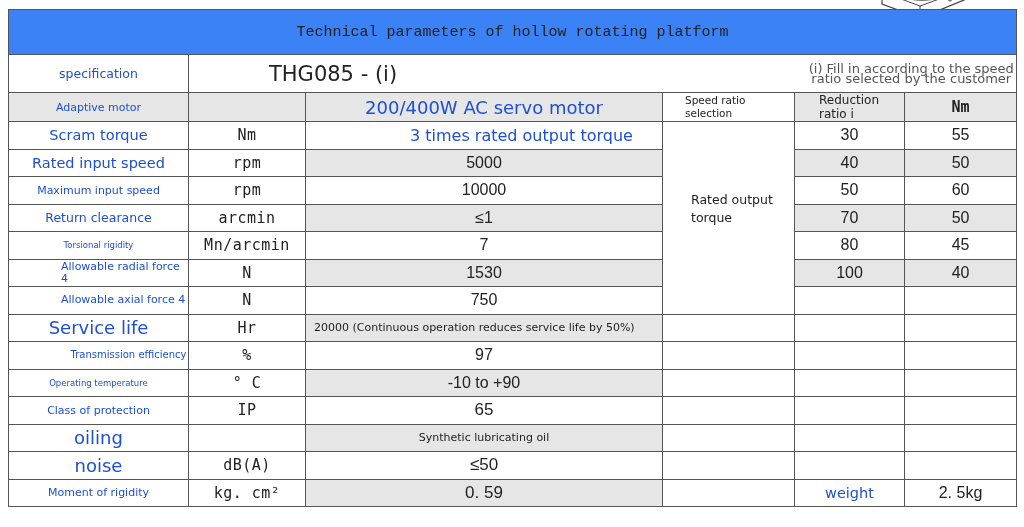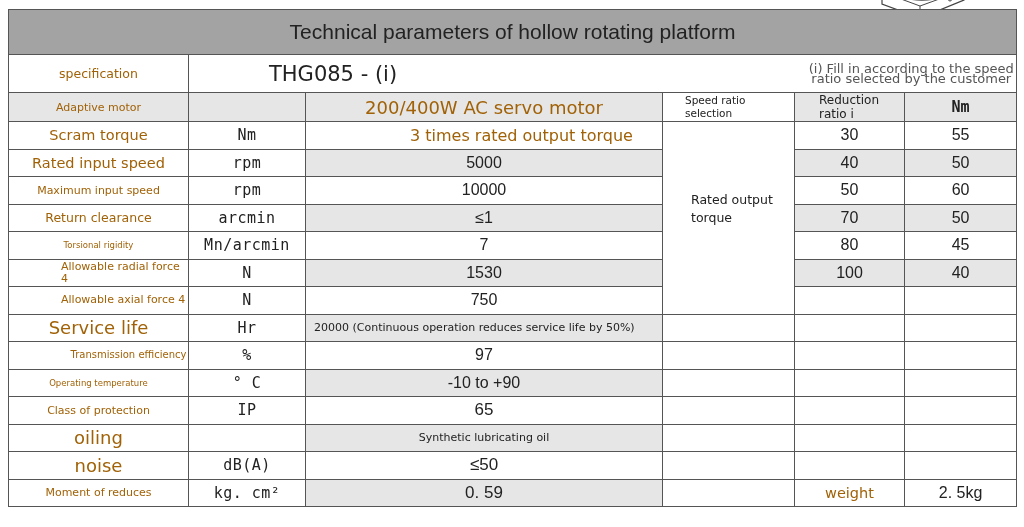--- a/index.html
+++ b/index.html
@@ -3,26 +3,26 @@
 <meta charset="utf-8">
 <style>
   html, body { margin:0; padding:0; background:#ffffff; }
   body { width:1024px; height:527px; position:relative; overflow:hidden; font-family:"Liberation Sans", sans-serif; color:#222; }
   .device { position:absolute; left:878px; top:-14px; width:92px; height:46px; }
   table.spec {
     position:absolute; left:8px; top:9px; width:1008px;
     border-collapse:collapse; table-layout:fixed;
   }
   table.spec td { border:1.5px solid #555; padding:0; text-align:center; vertical-align:middle; overflow:hidden; white-space:nowrap; }
-  .title-row td { height:44px; background:#a3a3a3; font-size:21px; font-family:Liberation Sans, sans-serif; color:#222; }
+  .title-row td { height:44px; background:#3b82f6; font-size:15px; font-family:Liberation Mono, monospace; color:#222; }
   .spec-row td { height:37px; background:#fff; }
   .r td { height:26.5px; }
   .g { background:#e6e6e6; }
   .w { background:#ffffff; }
-  .lbl { font-family:"DejaVu Sans", sans-serif; color:#a16207; }
+  .lbl { font-family:"DejaVu Sans", sans-serif; color:#1d4ed8; }
   .s11 { font-size:11px; }
   .s12 { font-size:12.5px; }
   .s14 { font-size:14.5px; }
   .s18 { font-size:18px; }
   .unit { font-family:"DejaVu Sans Mono", monospace; font-size:15px; letter-spacing:0.5px; }
   .val { font-family:"Liberation Sans", sans-serif; font-size:16px; }
   .valsm { font-family:"DejaVu Sans", sans-serif; font-size:11px; }
   .model { font-family:"DejaVu Sans", sans-serif; font-size:21px; }
   .note { font-size:13px; color:#555; text-align:center; white-space:normal !important; line-height:10px; padding-left:12px !important; font-family:"DejaVu Sans", sans-serif; }
   .wrap { white-space:normal !important; line-height:12px; text-align:left !important; padding-left:52px !important; }
@@ -161,21 +161,21 @@
   </tr>
   <tr class="r">
     <td class="w lbl s18">noise</td>
     <td class="w unit">dB(A)</td>
     <td class="w val" style="font-size:17px">≤50</td>
     <td class="w"></td>
     <td class="w"></td>
     <td class="w"></td>
   </tr>
   <tr class="r">
-    <td class="w lbl s11">Moment of reduces</td>
+    <td class="w lbl s11">Moment of rigidity</td>
     <td class="w unit">kg. cm²</td>
     <td class="g val" style="font-size:17px">0. 59</td>
     <td class="w"></td>
     <td class="w lbl s14">weight</td>
     <td class="w val">2. 5kg</td>
   </tr>
 </tbody>
   </table>
 
 </body></html>

